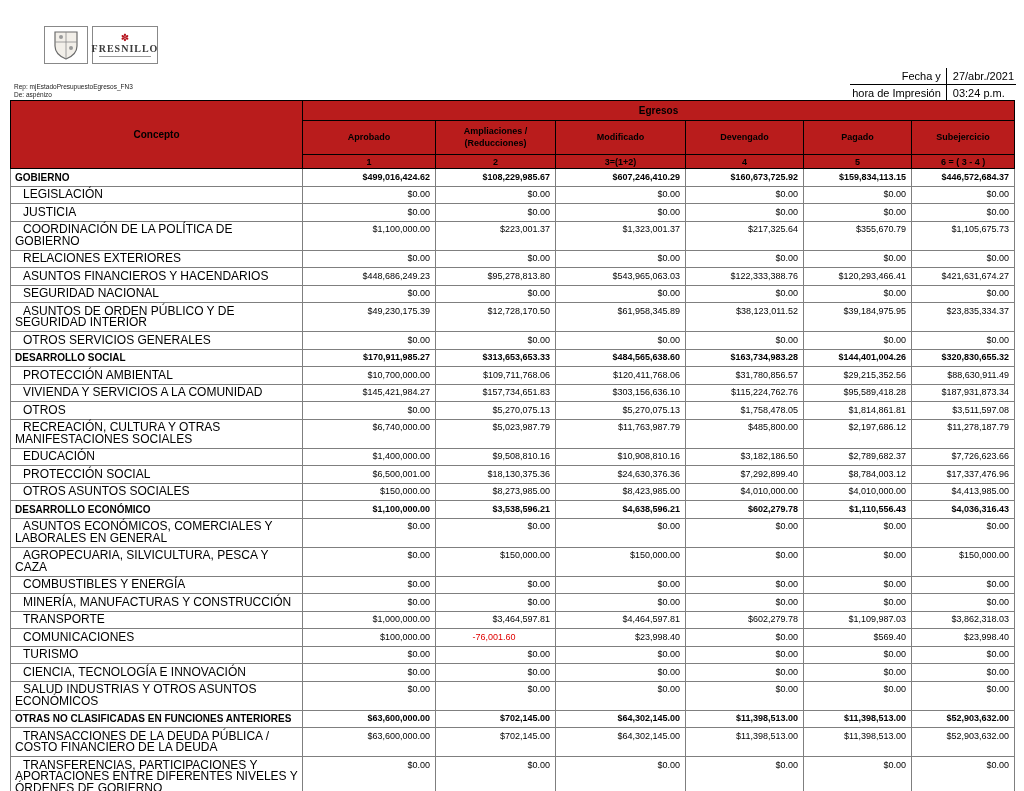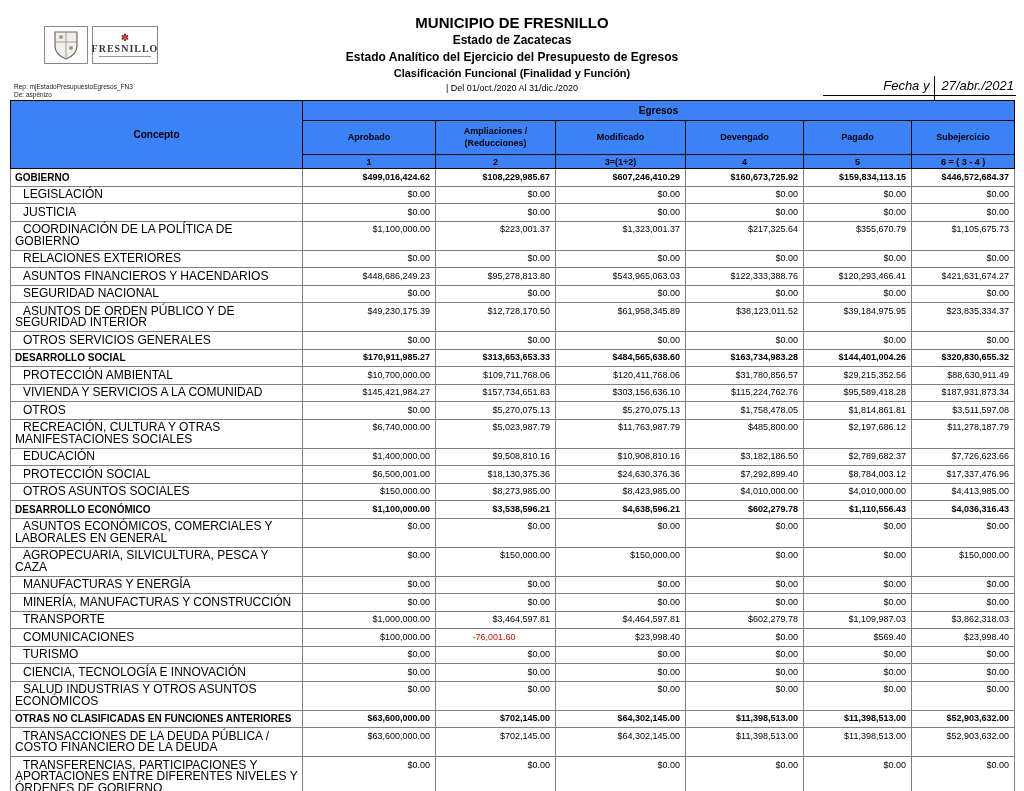--- a/index.html
+++ b/index.html
@@ -21,29 +21,29 @@
   .logo-crest { width:44px; height:38px; }
   .logo-fres  { width:66px; height:38px; flex-direction:column; padding:2px; }
   .fres-mark { color:#b5121b; font-size:10px; line-height:10px; }
   .fres-text { font-family:"Liberation Serif", serif; font-weight:bold; font-size:10px; letter-spacing:1px; color:#3a3a3a; }
   .fres-rule { width:52px; height:1px; background:#999; margin-top:2px; }
 
   
   .rep-line { position:absolute; top:83px; left:14px; font-size:6.5px; color:#222; line-height:1.2; }
 
   
-  .print-info { position:absolute; top:76px; right:8px; display:grid; grid-template-columns:auto auto; font-size:13px;font-style:italic; }
+  .print-info { position:absolute; top:68px; right:8px; display:grid; grid-template-columns:auto auto; font-size:11px; }
   .print-info .lbl { text-align:right; padding:2px 5px 2px 2px; border-right:1px solid #000; }
   .print-info .val { padding:2px 2px 2px 6px; min-width:62px; }
   .print-info .r1  { border-bottom:1px solid #000; }
 
   
   table { position:absolute; top:100px; left:10px; width:1004px; border-collapse:collapse; table-layout:fixed; background:#fff; }
   table { border:1.5px solid #000; }
-  th { border:1px solid #000; background:#3b82f6; font-weight:bold; }
+  th { border:1px solid #000; background:#b91c1c; font-weight:bold; }
   td { border:1px solid #7f7f7f; vertical-align:top; }
 
   .egresos-header { height:20px; font-size:10px; }
   .concept-header { font-size:10px; vertical-align:middle; text-align:center; }
   .col-label { height:34px; font-size:9px; vertical-align:middle; text-align:center; white-space:pre-line; line-height:1.25; }
   .col-num   { height:14px; font-size:9px; text-align:center; }
 
   .concept-cell { font-size:12px; line-height:11.5px; padding:2.5px 4px 2.5px 4px; text-indent:8px; }
   .value-cell   { font-size:9px; line-height:11.5px; padding:2.5px 5px 2.5px 2px; text-align:right; }
   .section-row .concept-cell { font-weight:bold; font-size:10px; text-indent:0; }
@@ -65,27 +65,20 @@
         <circle cx="18" cy="18" r="2" fill="#9b9b9b"></circle>
       </svg>
     </div>
     <div class="logo-box logo-fres">
       <span class="fres-mark">✽</span>
       <span class="fres-text">FRESNILLO</span>
       <span class="fres-rule"></span>
     </div>
   </div>
 
-  <div class="titles">
-    <div class="t-muni">MUNICIPIO DE FRESNILLO</div>
-    <div class="t-state">Estado de Zacatecas</div>
-    <div class="t-report">Estado Analítico del Ejercicio del Presupuesto de Egresos</div>
-    <div class="t-class">Clasificación Funcional (Finalidad y Función)</div>
-    <div class="t-period">| Del 01/oct./2020 Al 31/dic./2020</div>
-  </div>
 
   <div class="print-info">
     <div class="lbl r1">Fecha y</div>
     <div class="val r1">27/abr./2021</div>
     <div class="lbl">hora de Impresión</div>
     <div class="val">03:24 p.m.</div>
   </div>
 
   <div class="rep-line">
     <div>Rep: mjEstadoPresupuestoEgresos_FN3</div>
@@ -300,21 +293,21 @@
         <tr class="item-row">
           <td class="concept-cell">AGROPECUARIA, SILVICULTURA, PESCA Y CAZA</td>
           <td class="value-cell">$0.00</td>
           <td class="value-cell">$150,000.00</td>
           <td class="value-cell">$150,000.00</td>
           <td class="value-cell">$0.00</td>
           <td class="value-cell">$0.00</td>
           <td class="value-cell">$150,000.00</td>
         </tr>
         <tr class="item-row">
-          <td class="concept-cell">MANUFACTURAS Y ENERGÍA</td>
+          <td class="concept-cell">COMBUSTIBLES Y ENERGÍA</td>
           <td class="value-cell">$0.00</td>
           <td class="value-cell">$0.00</td>
           <td class="value-cell">$0.00</td>
           <td class="value-cell">$0.00</td>
           <td class="value-cell">$0.00</td>
           <td class="value-cell">$0.00</td>
         </tr>
         <tr class="item-row">
           <td class="concept-cell">MINERÍA, MANUFACTURAS Y CONSTRUCCIÓN</td>
           <td class="value-cell">$0.00</td>

